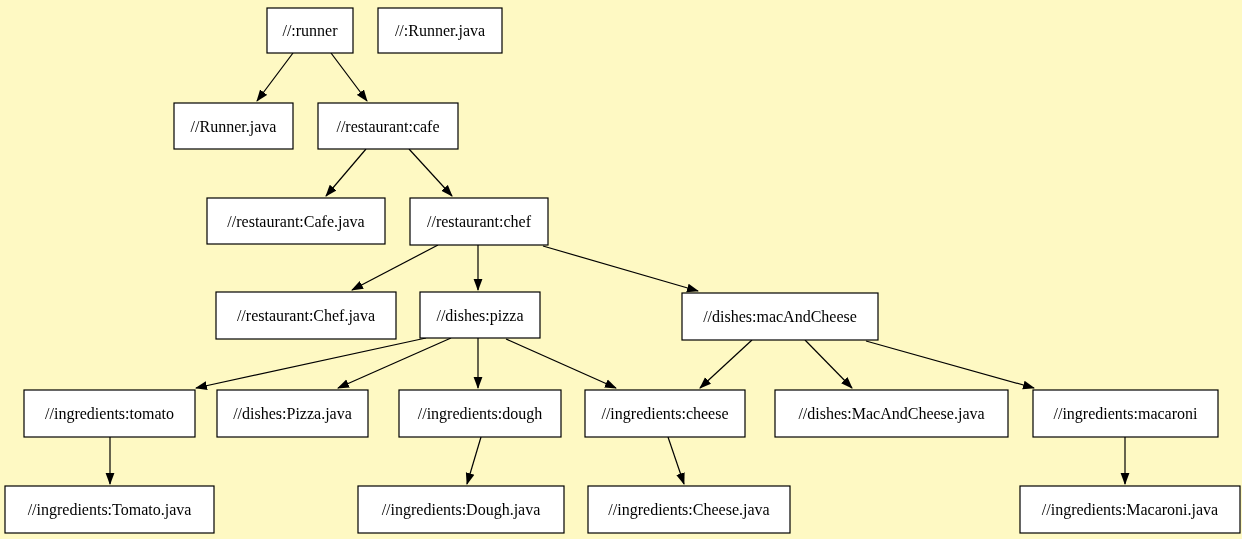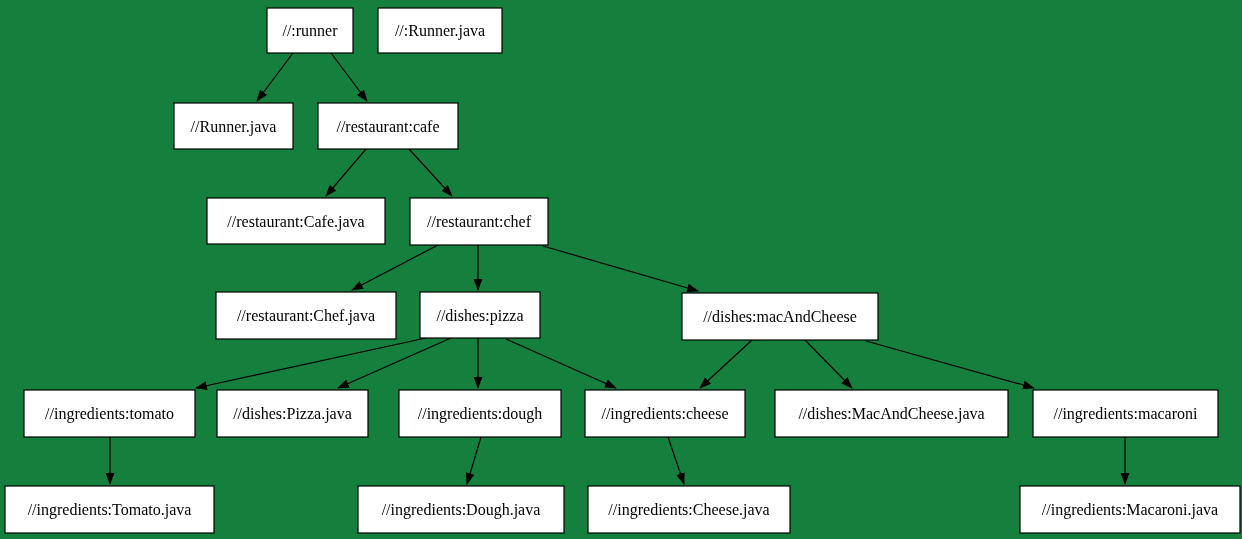--- a/index.html
+++ b/index.html
@@ -5,21 +5,21 @@
   html, body {
     margin: 0;
     padding: 0;
     background: #ffffff;
     font-family: "Liberation Serif", "DejaVu Serif", serif;
   }
   .canvas {
     position: relative;
     width: 1242px;
     height: 539px;
-    background: #15803d;
+    background: #fef9c3;
     overflow: hidden;
     text-align: center;
   }
   svg text {
     font-family: "Liberation Serif", "DejaVu Serif", serif;
     font-size: 16px;
     fill: #000000;
   }
 </style>
 </head>

